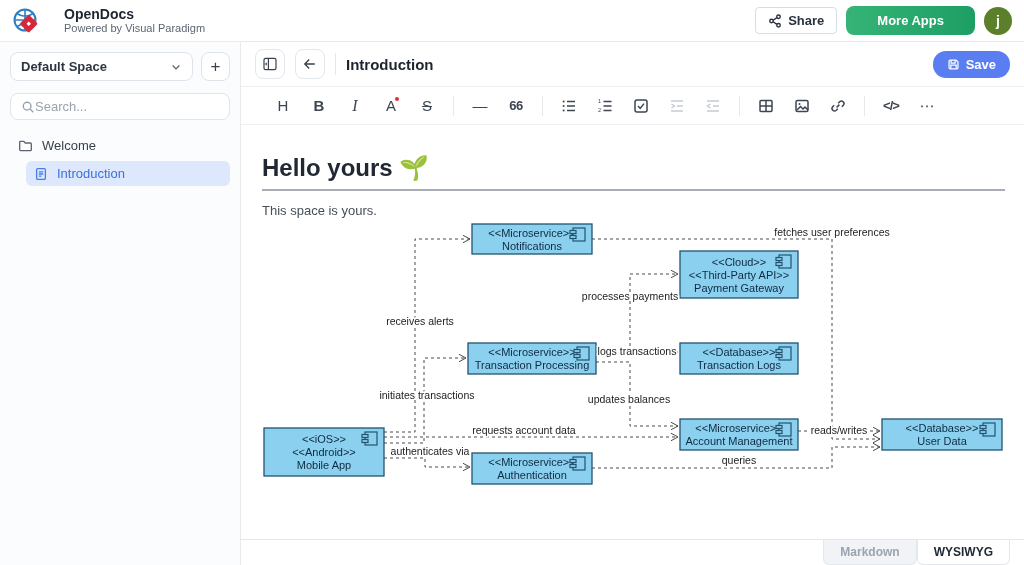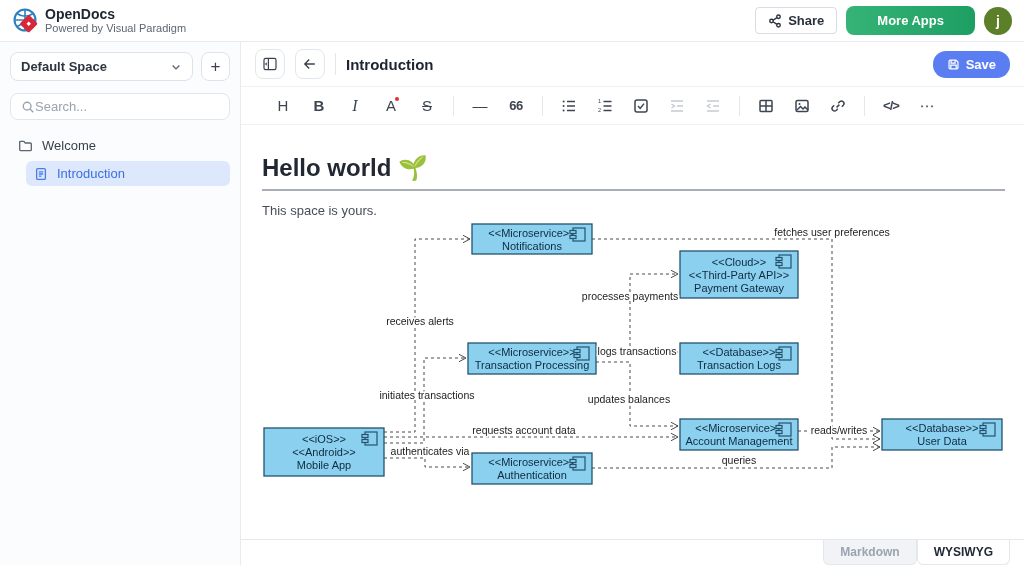--- a/index.html
+++ b/index.html
@@ -8,21 +8,21 @@
   }
   *{box-sizing:border-box; margin:0; padding:0;}
   body{width:1024px;height:565px;overflow:hidden;background:#fff;
        font-family:"Liberation Sans",sans-serif;color:#1d2530;}
   svg{display:block}
 
   
   .app-header{height:42px;display:flex;align-items:center;padding:0 12px;
               border-bottom:1px solid #e8eaee;background:#fff;}
   .logo{width:28px;height:28px;flex:0 0 auto}
-  .brand{margin-left:5px;line-height:1.15}
+  .brand{margin-left:24px;line-height:1.15}
   .brand-name{font-size:14px;font-weight:700;color:#1d2530}
   .brand-sub{font-size:11px;color:#5d6673}
   .brand-sub a{color:#5d6673;cursor:pointer}
   .header-right{margin-left:auto;display:flex;align-items:center;gap:9px}
   .btn-share{display:flex;align-items:center;gap:6px;background:#fff;border:1px solid #d8dde3;
              border-radius:4px;padding:5px 12px;font-size:13px;font-weight:600;color:#2a323e;cursor:pointer}
   .btn-moreapps{background:linear-gradient(90deg,var(--green1),var(--green2));color:#fff;border:none;
                 border-radius:8px;padding:7px 31px;font-size:13px;font-weight:600;cursor:pointer}
   .avatar{width:28px;height:28px;border-radius:50%;background:var(--avatar);color:#fff;display:flex;
           align-items:center;justify-content:center;font-size:14px;font-weight:600;cursor:pointer}
@@ -276,21 +276,21 @@
       <div class="tb-div"></div>
       <button class="tb">
           <span class="code">&lt;/&gt;</span>
         </button>
       <button class="tb">
           <span>⋯</span>
         </button>
     </div>
 
     <div class="doc-body">
-      <h1 class="doc-heading"><span>Hello world </span><span>🌱</span></h1>
+      <h1 class="doc-heading"><span>Hello yours </span><span>🌱</span></h1>
       <div class="heading-rule"></div>
       <p class="doc-para">This space is yours.</p>
       <div class="diagram-wrap">
         <svg id="diagram-svg" class="diagram" width="745" height="270" viewBox="0 0 745 270">
             <defs>
               <marker id="arrow" markerWidth="10" markerHeight="10" refX="7.5" refY="4" orient="auto" markerUnits="userSpaceOnUse">
                 <path d="M0,0 L7.5,4 L0,8" fill="none" stroke="#4a4a4a" stroke-width="1"></path>
               </marker>
             </defs>
             <polyline points="122,211 153,211 153,18 208,18" fill="none" stroke="#4a4a4a" stroke-width="1" stroke-dasharray="3 3" marker-end="url(#arrow)"></polyline>

